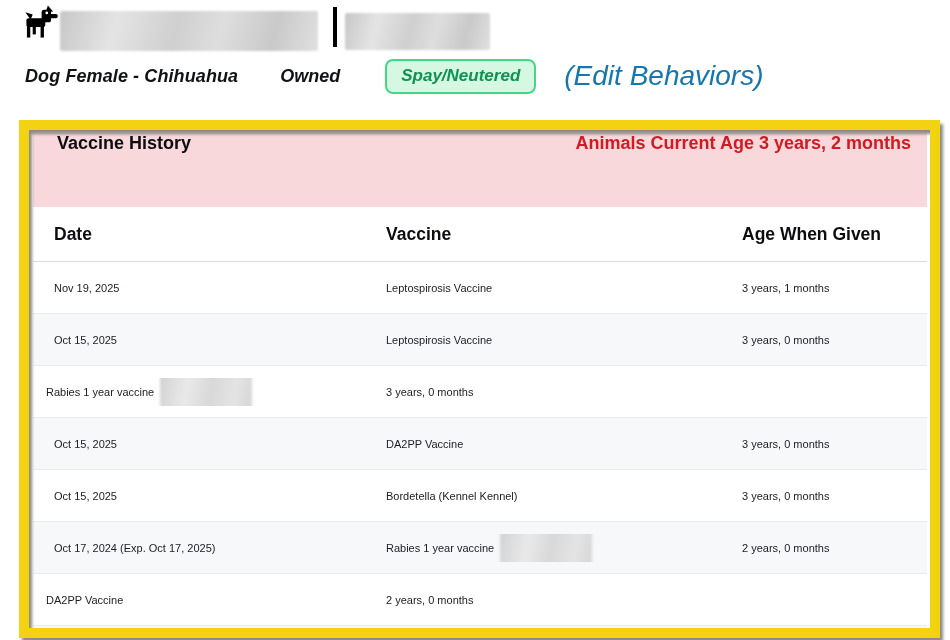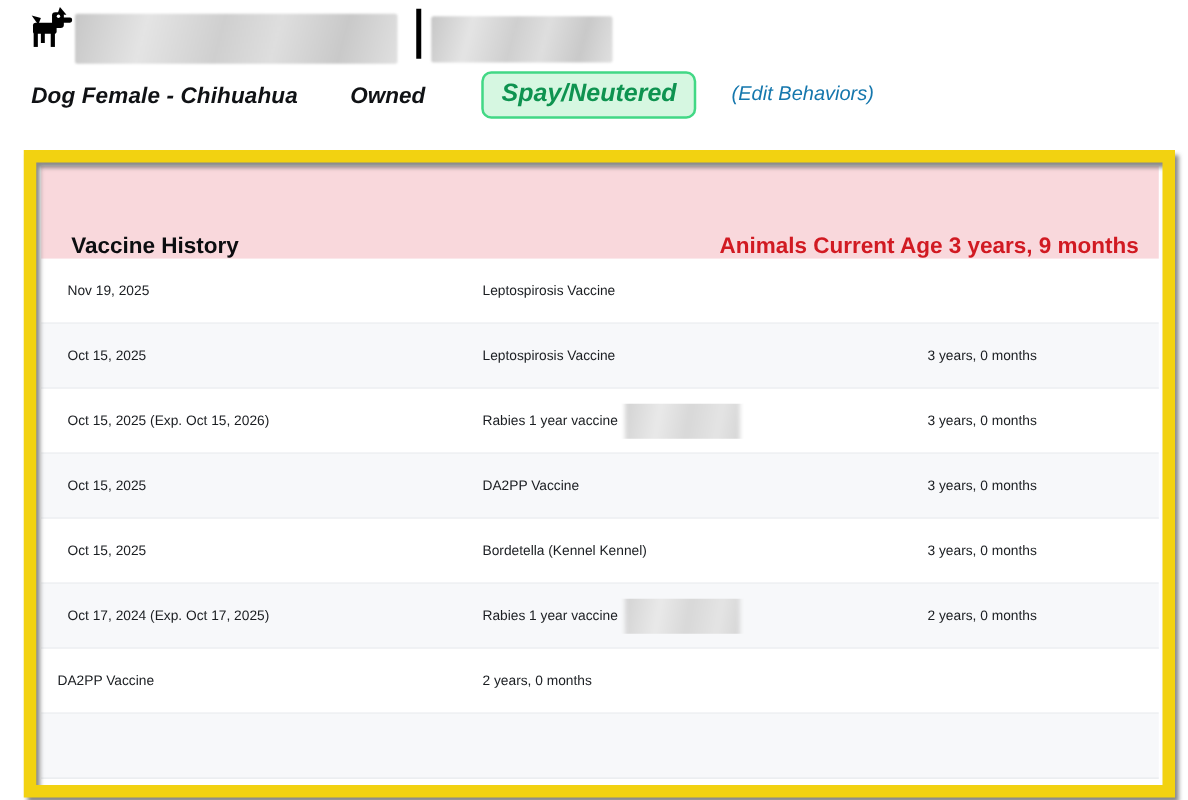--- a/index.html
+++ b/index.html
@@ -41,46 +41,46 @@
   .animal-desc {
     font-size: 18px; font-weight: 700; color: #101215;
     letter-spacing: 0.1px;
   }
   .owned-label {
     font-size: 18px; font-weight: 700; color: #101215;
     margin-left: 42px;
   }
   .spay-badge {
     margin-left: 45px;
-    font-size: 20px; font-weight: 700;
+    font-size: 17px; font-weight: 700;
     padding: 5px 14px 6px 14px;
     border-radius: 8px;
     border: 2px solid #42d885;
     background: #d6f7e1;
     color: #0e9350;
   }
   .edit-behaviors-link {
     margin-left: 28px;
-    font-size: 16px;
+    font-size: 28px;
     color: #1577ad;
     text-decoration: none;
     cursor: pointer;
   }
 
   
   .panel-content {
     position: absolute;
     left: 33px; top: 133px;
     width: 894px;
   }
   .panel-header {
     height: 74px;
     background: #f9d8dc;
     display: flex;
-    align-items: flex-end;
+    align-items: flex-start;
     justify-content: space-between;
     padding: 0 16px 0 24px;
     box-sizing: border-box;
   }
   .panel-title {
     font-size: 18px; font-weight: 700; color: #0c0d10;
   }
   .age-note {
     font-size: 18px; font-weight: 700; color: #d11a22;
   }
@@ -164,38 +164,43 @@
   <div class="animal-info-row">
     <span class="animal-desc">Dog Female - Chihuahua</span>
     <span class="owned-label">Owned</span>
     <span class="spay-badge">Spay/Neutered</span>
     <a class="edit-behaviors-link">(Edit Behaviors)</a>
   </div>
 
   <div class="panel-content">
     <div class="panel-header">
       <span class="panel-title">Vaccine History</span>
-      <span class="age-note">Animals Current Age 3 years, 9 months</span>
+      <span class="age-note">Animals Current Age 3 years, 2 months</span>
     </div>
 
     <div class="vx-table">
+      <div class="vx-row head">
+        <div class="vx-cell c1">Date</div>
+        <div class="vx-cell c2">Vaccine</div>
+        <div class="vx-cell c3">Age When Given</div>
+      </div>
 
       <div class="vx-row">
         <div class="vx-cell c1">Nov 19, 2025</div>
         <div class="vx-cell c2">Leptospirosis Vaccine</div>
+        <div class="vx-cell c3">3 years, 1 months</div>
       </div>
 
       <div class="vx-row stripe">
         <div class="vx-cell c1">Oct 15, 2025</div>
         <div class="vx-cell c2">Leptospirosis Vaccine</div>
         <div class="vx-cell c3">3 years, 0 months</div>
       </div>
 
       <div class="vx-row">
-        <div class="vx-cell c1">Oct 15, 2025 (Exp. Oct 15, 2026)</div>
         <div class="vx-cell c2">
             <span>Rabies 1 year vaccine</span>
             <span class="blur-patch"></span>
           </div>
         <div class="vx-cell c3">3 years, 0 months</div>
       </div>
 
       <div class="vx-row stripe">
         <div class="vx-cell c1">Oct 15, 2025</div>
         <div class="vx-cell c2">DA2PP Vaccine</div>

